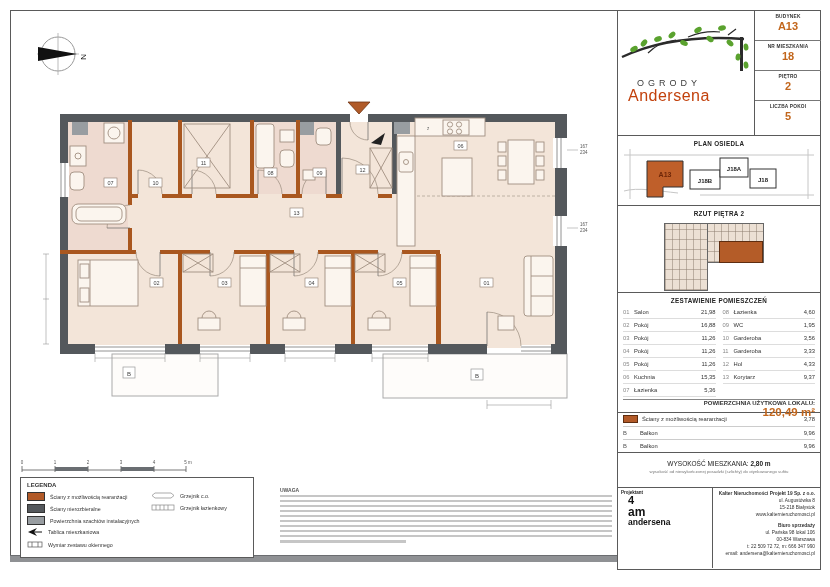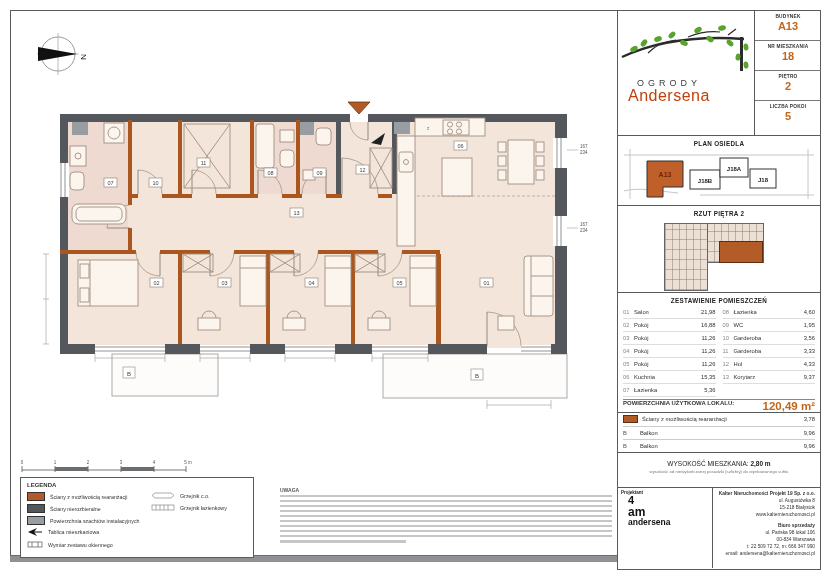--- a/index.html
+++ b/index.html
@@ -33,21 +33,21 @@
                      repeating-linear-gradient(0deg,rgba(140,125,110,.5) 0 1px,transparent 1px 10px);
     border:1px solid #666;box-sizing:border-box;}
   .sec-table{height:120px;}
   .tbl{display:flex;padding:2px 5px 0 5px;}
   .tcol{flex:1;}
   .trow{display:flex;height:12px;align-items:center;border-bottom:1px solid #ddd;font-size:5.8px;}
   .tno{width:11px;color:#888;}
   .tname{flex:1;color:#333;}
   .tarea{color:#333;}
   .tfill{height:12px;}
-  .total-row{display:flex;align-items:flex-start;margin:2px 5px 0 5px;border-top:1.5px solid #888;height:16px;}
+  .total-row{display:flex;align-items:flex-end;margin:2px 5px 0 5px;border-top:1.5px solid #888;height:16px;flex-direction:column;}
   .total-label{font-size:6px;font-weight:bold;flex:1;}
   .total-value{font-size:11.5px;font-weight:bold;color:#c2661c;}
   .sec-extras{height:40px;}
   .xrow{display:flex;align-items:center;height:12.5px;margin:0 5px;border-bottom:1px solid #ccc;font-size:5.8px;}
   .xrow:last-child{border-bottom:none;}
   .xmark{width:17px;color:#555;}
   .xswatch{width:13px;height:6px;background:#b25a28;border:1px solid #5e2d10;margin-right:4px;}
   .xlabel{flex:1;color:#333;}
   .sec-height{height:35px;text-align:center;}
   .h-line1{font-size:6.5px;color:#222;padding-top:7px;}

